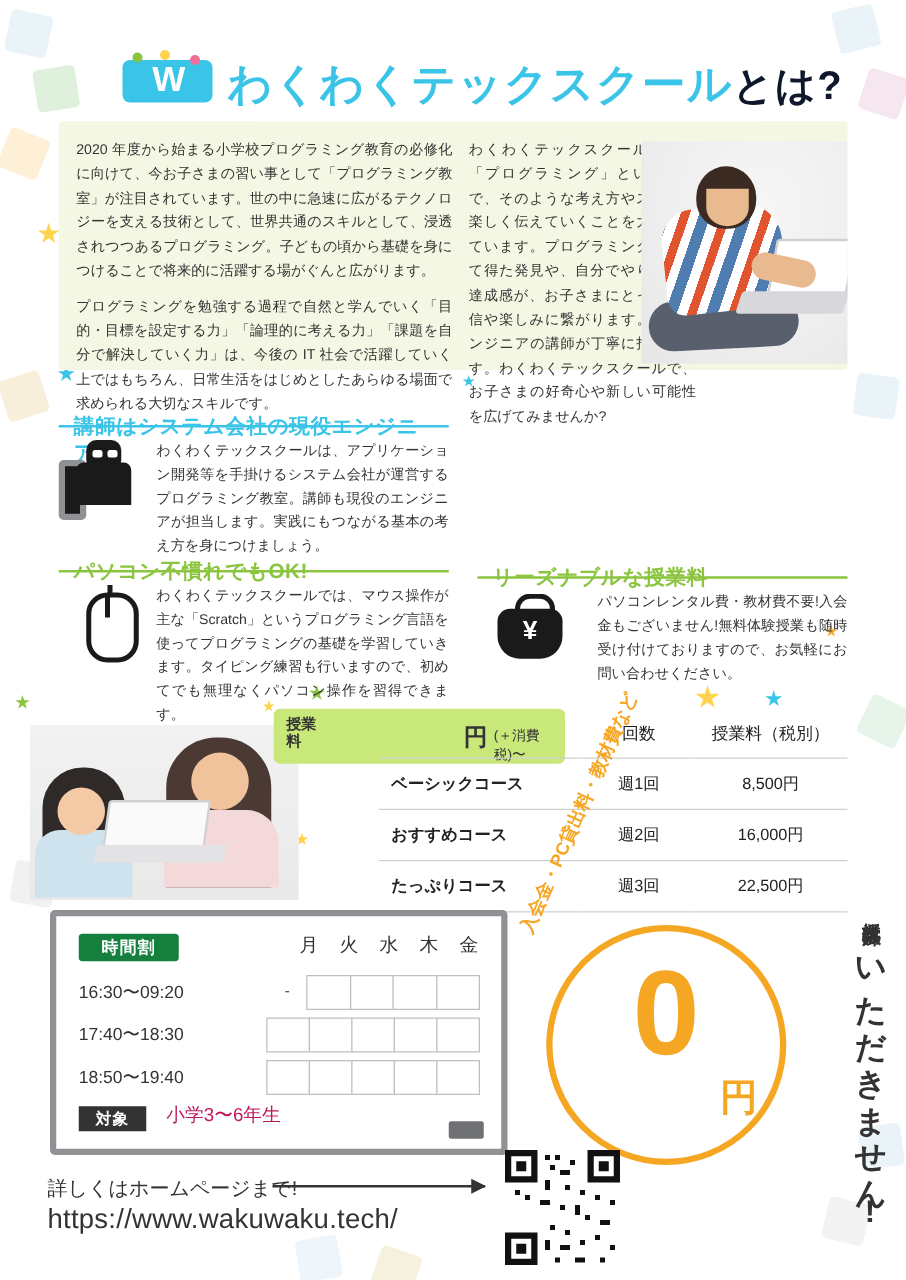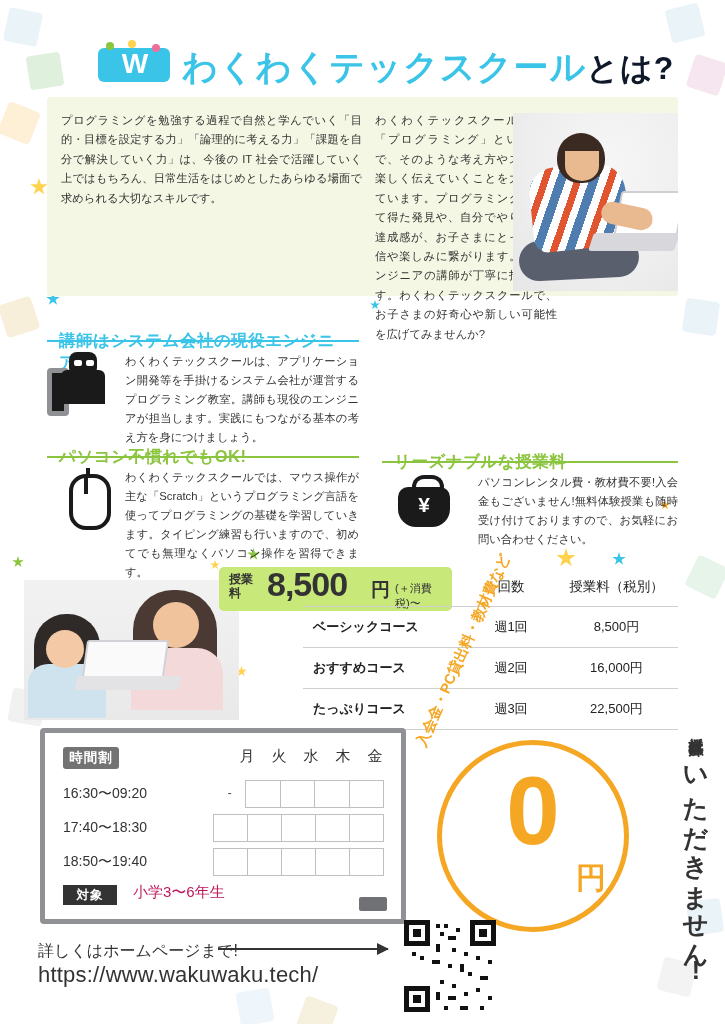--- a/index.html
+++ b/index.html
@@ -97,21 +97,21 @@
   .fam .mom-face{position:absolute;right:40px;top:22px;width:46px;height:46px;background:#f0c39c;border-radius:50%;}
   .fam .mom-top{position:absolute;right:16px;top:68px;width:92px;height:62px;background:#f3d9d9;border-radius:26px 26px 0 0;}
   .fam .girl{position:absolute;left:10px;top:34px;width:66px;height:100px;background:#2f2a27;border-radius:32px 32px 0 0;}
   .fam .girl-face{position:absolute;left:22px;top:50px;width:38px;height:38px;background:#f4caa6;border-radius:50%;}
   .fam .girl-top{position:absolute;left:4px;top:84px;width:78px;height:54px;background:#cfe3ef;border-radius:20px 20px 0 0;}
   .fam .lap{position:absolute;left:52px;top:96px;width:104px;height:14px;background:#e3e3e6;transform:skewX(-14deg);border-radius:2px;}
   .fam .lapscr{position:absolute;left:60px;top:60px;width:78px;height:40px;background:#fafafa;border:2px solid #d2d2d6;border-radius:3px;transform:skewX(-8deg);}
 
   
   .board{position:absolute;left:40px;top:728px;width:356px;height:186px;background:#ffffff;border:5px solid #8f9194;border-radius:4px;}
-  .board .tl{position:absolute;left:18px;top:14px;width:56px;height:22px;background:#737373;border-radius:3px;
+  .board .tl{position:absolute;left:18px;top:14px;width:80px;height:22px;background:#15803d;border-radius:3px;
      color:#fff;font-size:13.5px;font-weight:bold;text-align:center;line-height:22px;letter-spacing:1px;}
   .board .days{position:absolute;left:186px;top:14px;width:160px;display:flex;}
   .board .days span{flex:1;text-align:center;font-size:15px;color:#333;}
   .grid{position:absolute;left:18px;top:44px;width:320px;}
   .grid .row{display:flex;align-items:center;height:34px;}
   .grid .time{width:150px;font-size:14px;color:#333;}
   .grid .cells{display:flex;flex:1;}
   .grid .cell{flex:1;height:26px;border:1px solid #bfbfbf;margin-right:-1px;background:#fff;}
   .grid .cell.dash{border:none;text-align:center;line-height:26px;color:#555;font-size:13px;}
   .board .target{position:absolute;left:18px;top:152px;width:54px;height:20px;background:#333;color:#fff;
@@ -180,20 +180,21 @@
       <div class="dot" style="left:30px;top:-2px;background:#ffd34e;"></div>
       <div class="dot" style="left:54px;top:2px;background:#ef6f9a;"></div>
     </div>
     <div class="title-main">
       <span class="blue">わくわくテックスクール</span><span class="title-sub">とは?</span>
     </div>
   </div>
 
   <div class="intro">
     <div class="colL">
+      <p>2020 年度から始まる小学校プログラミング教育の必修化に向けて、今お子さまの習い事として「プログラミング教室」が注目されています。世の中に急速に広がるテクノロジーを支える技術として、世界共通のスキルとして、浸透されつつあるプログラミング。子どもの頃から基礎を身につけることで将来的に活躍する場がぐんと広がります。</p>
       <p>プログラミングを勉強する過程で自然と学んでいく「目的・目標を設定する力」「論理的に考える力」「課題を自分で解決していく力」は、今後の IT 社会で活躍していく上ではもちろん、日常生活をはじめとしたあらゆる場面で求められる大切なスキルです。</p>
     </div>
     <div class="colR">
       <p>わくわくテックスクールでは、「プログラミング」という手段で、そのような考え方やスキルを楽しく伝えていくことを大切にしています。プログラミングを通して得た発見や、自分でやり遂げる達成感が、お子さまにとっての自信や楽しみに繋がります。現役エンジニアの講師が丁寧に指導します。わくわくテックスクールで、お子さまの好奇心や新しい可能性を広げてみませんか?</p>
     </div>
     <div class="intro-photo">
       <div class="photo-kid">
         <div class="kid-legs"></div>
         <div class="kid-shirt"></div>
         <div class="kid-head"></div>
@@ -249,21 +250,20 @@
     <div class="mom-face"></div>
     <div class="girl"></div>
     <div class="girl-top"></div>
     <div class="girl-face"></div>
     <div class="lapscr"></div>
     <div class="lap"></div>
   </div>
 
   <div class="price-badge">
     <div class="lbl">授業料</div>
-    <div class="num">8,500</div>
     <div class="yen">円</div>
     <div class="tax">(＋消費税)〜</div>
   </div>
 
   <div class="ptable">
     <table>
       <thead>
         <tr>
           <th class="c-name"></th>
           <th class="c-times">回数</th>

